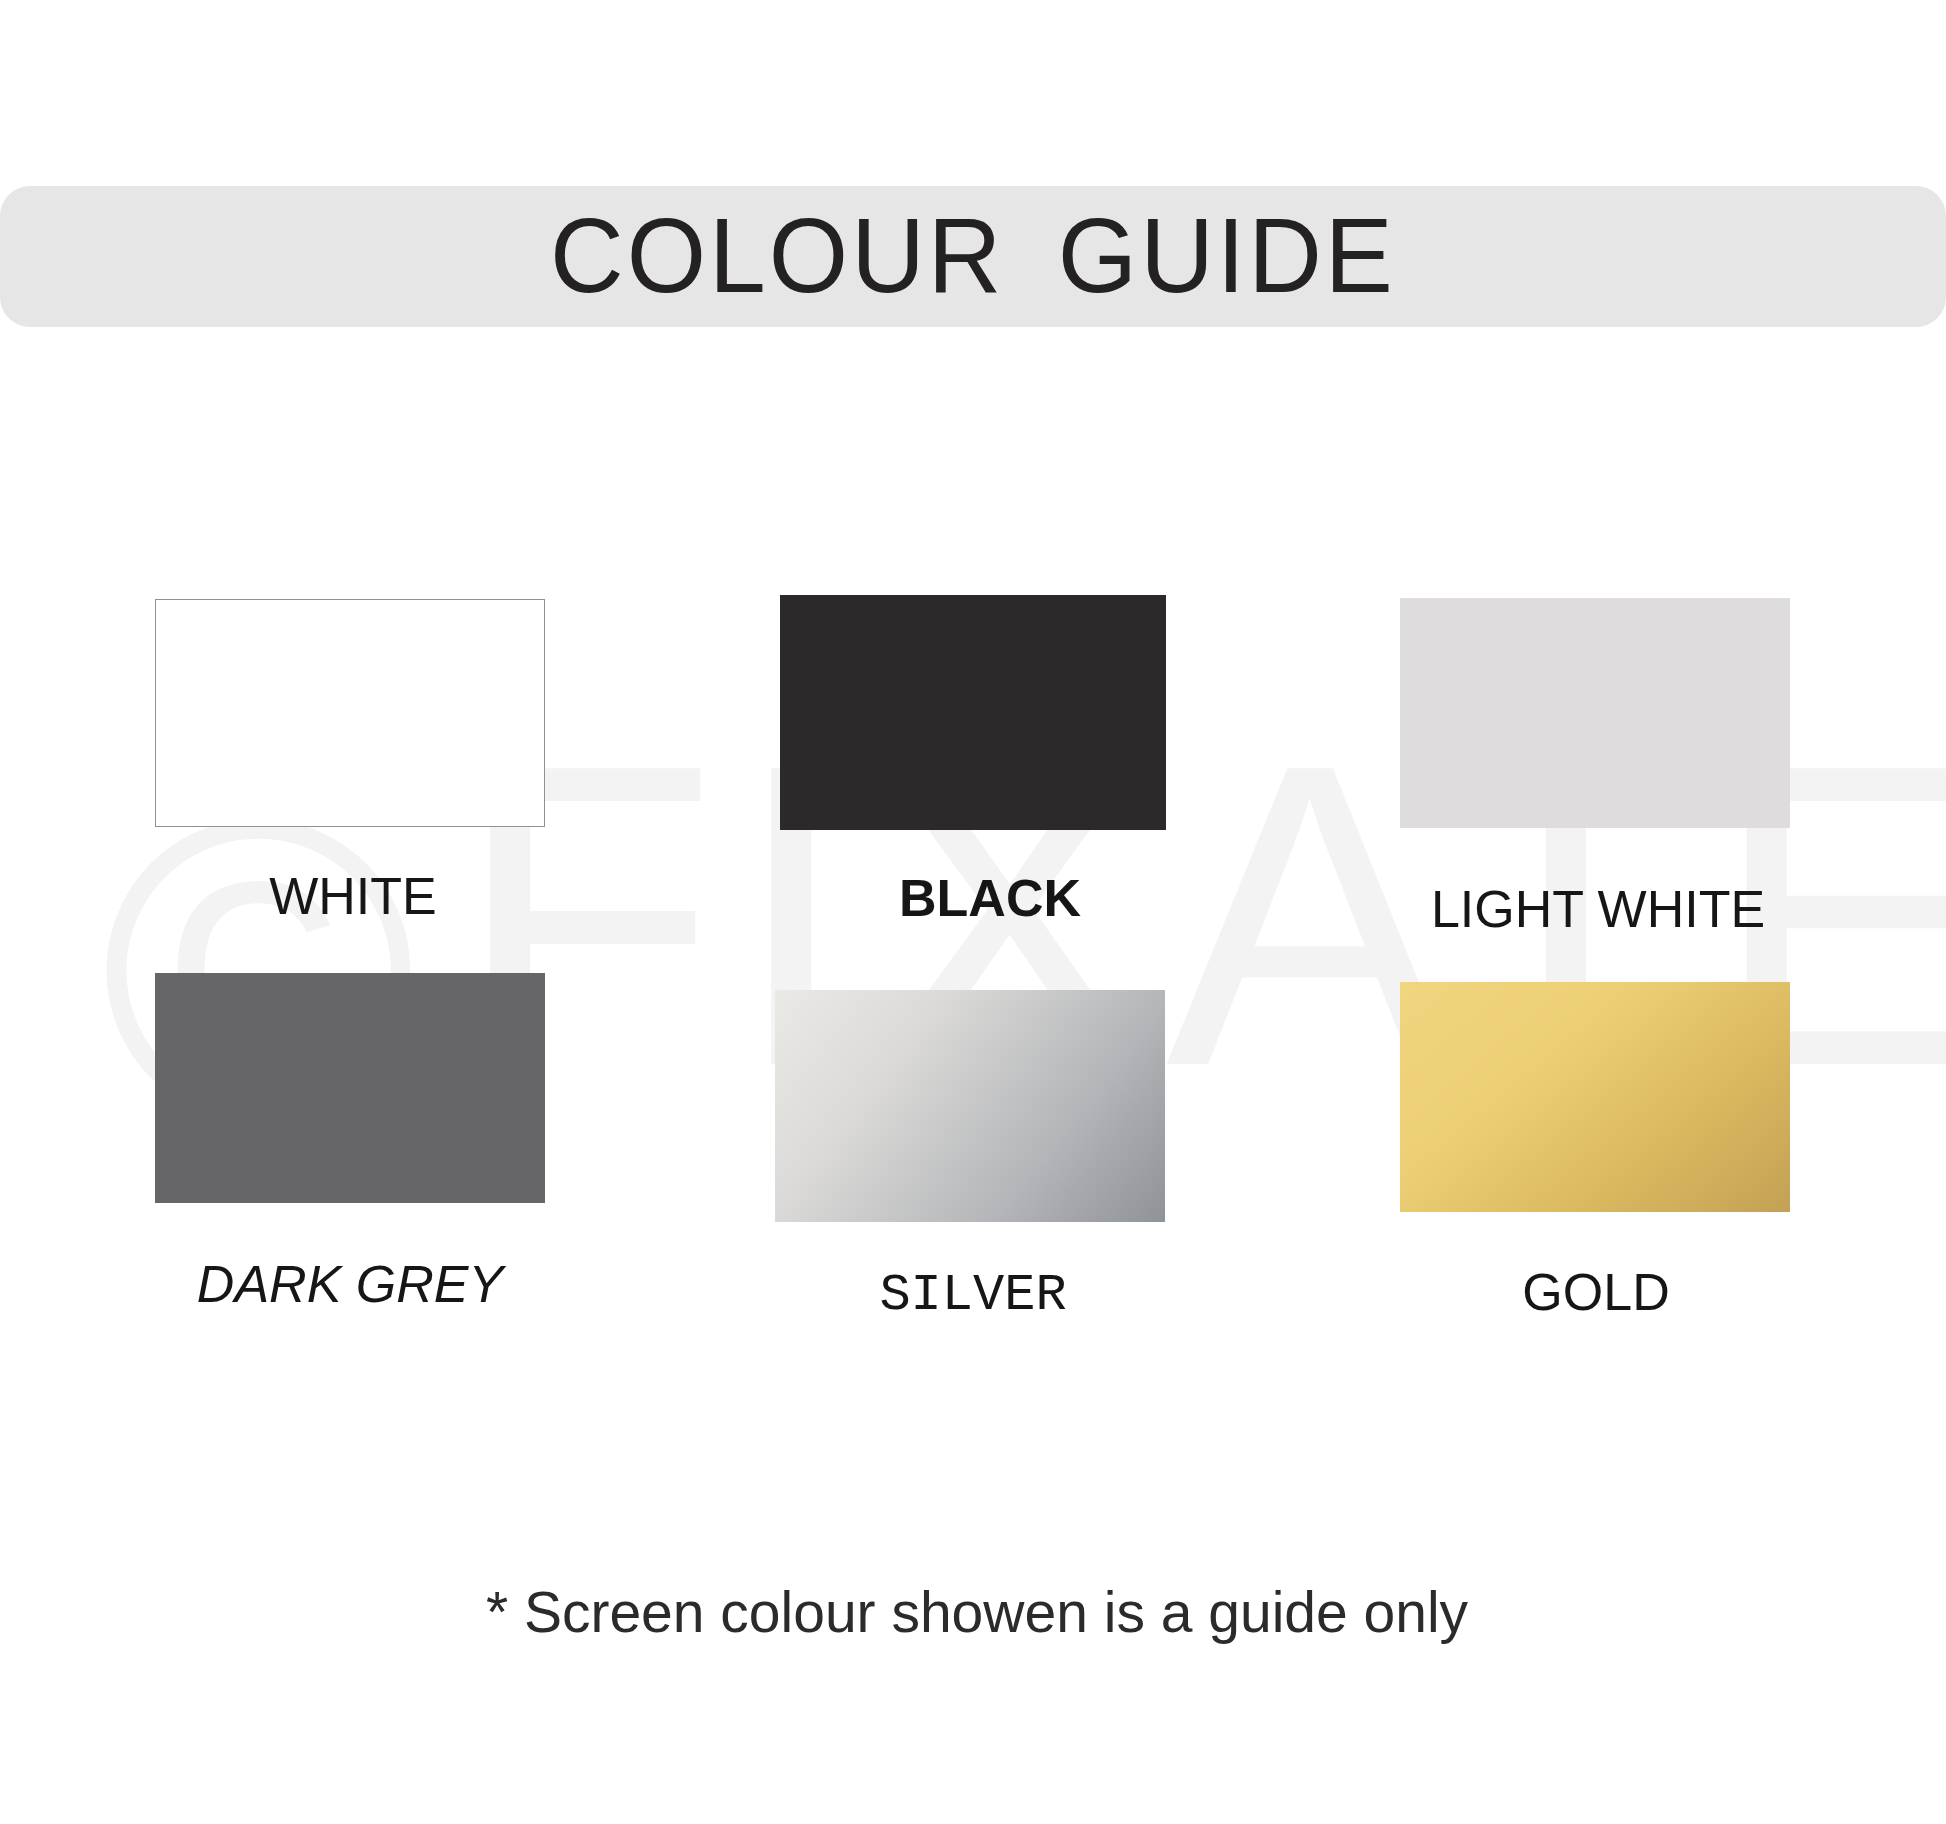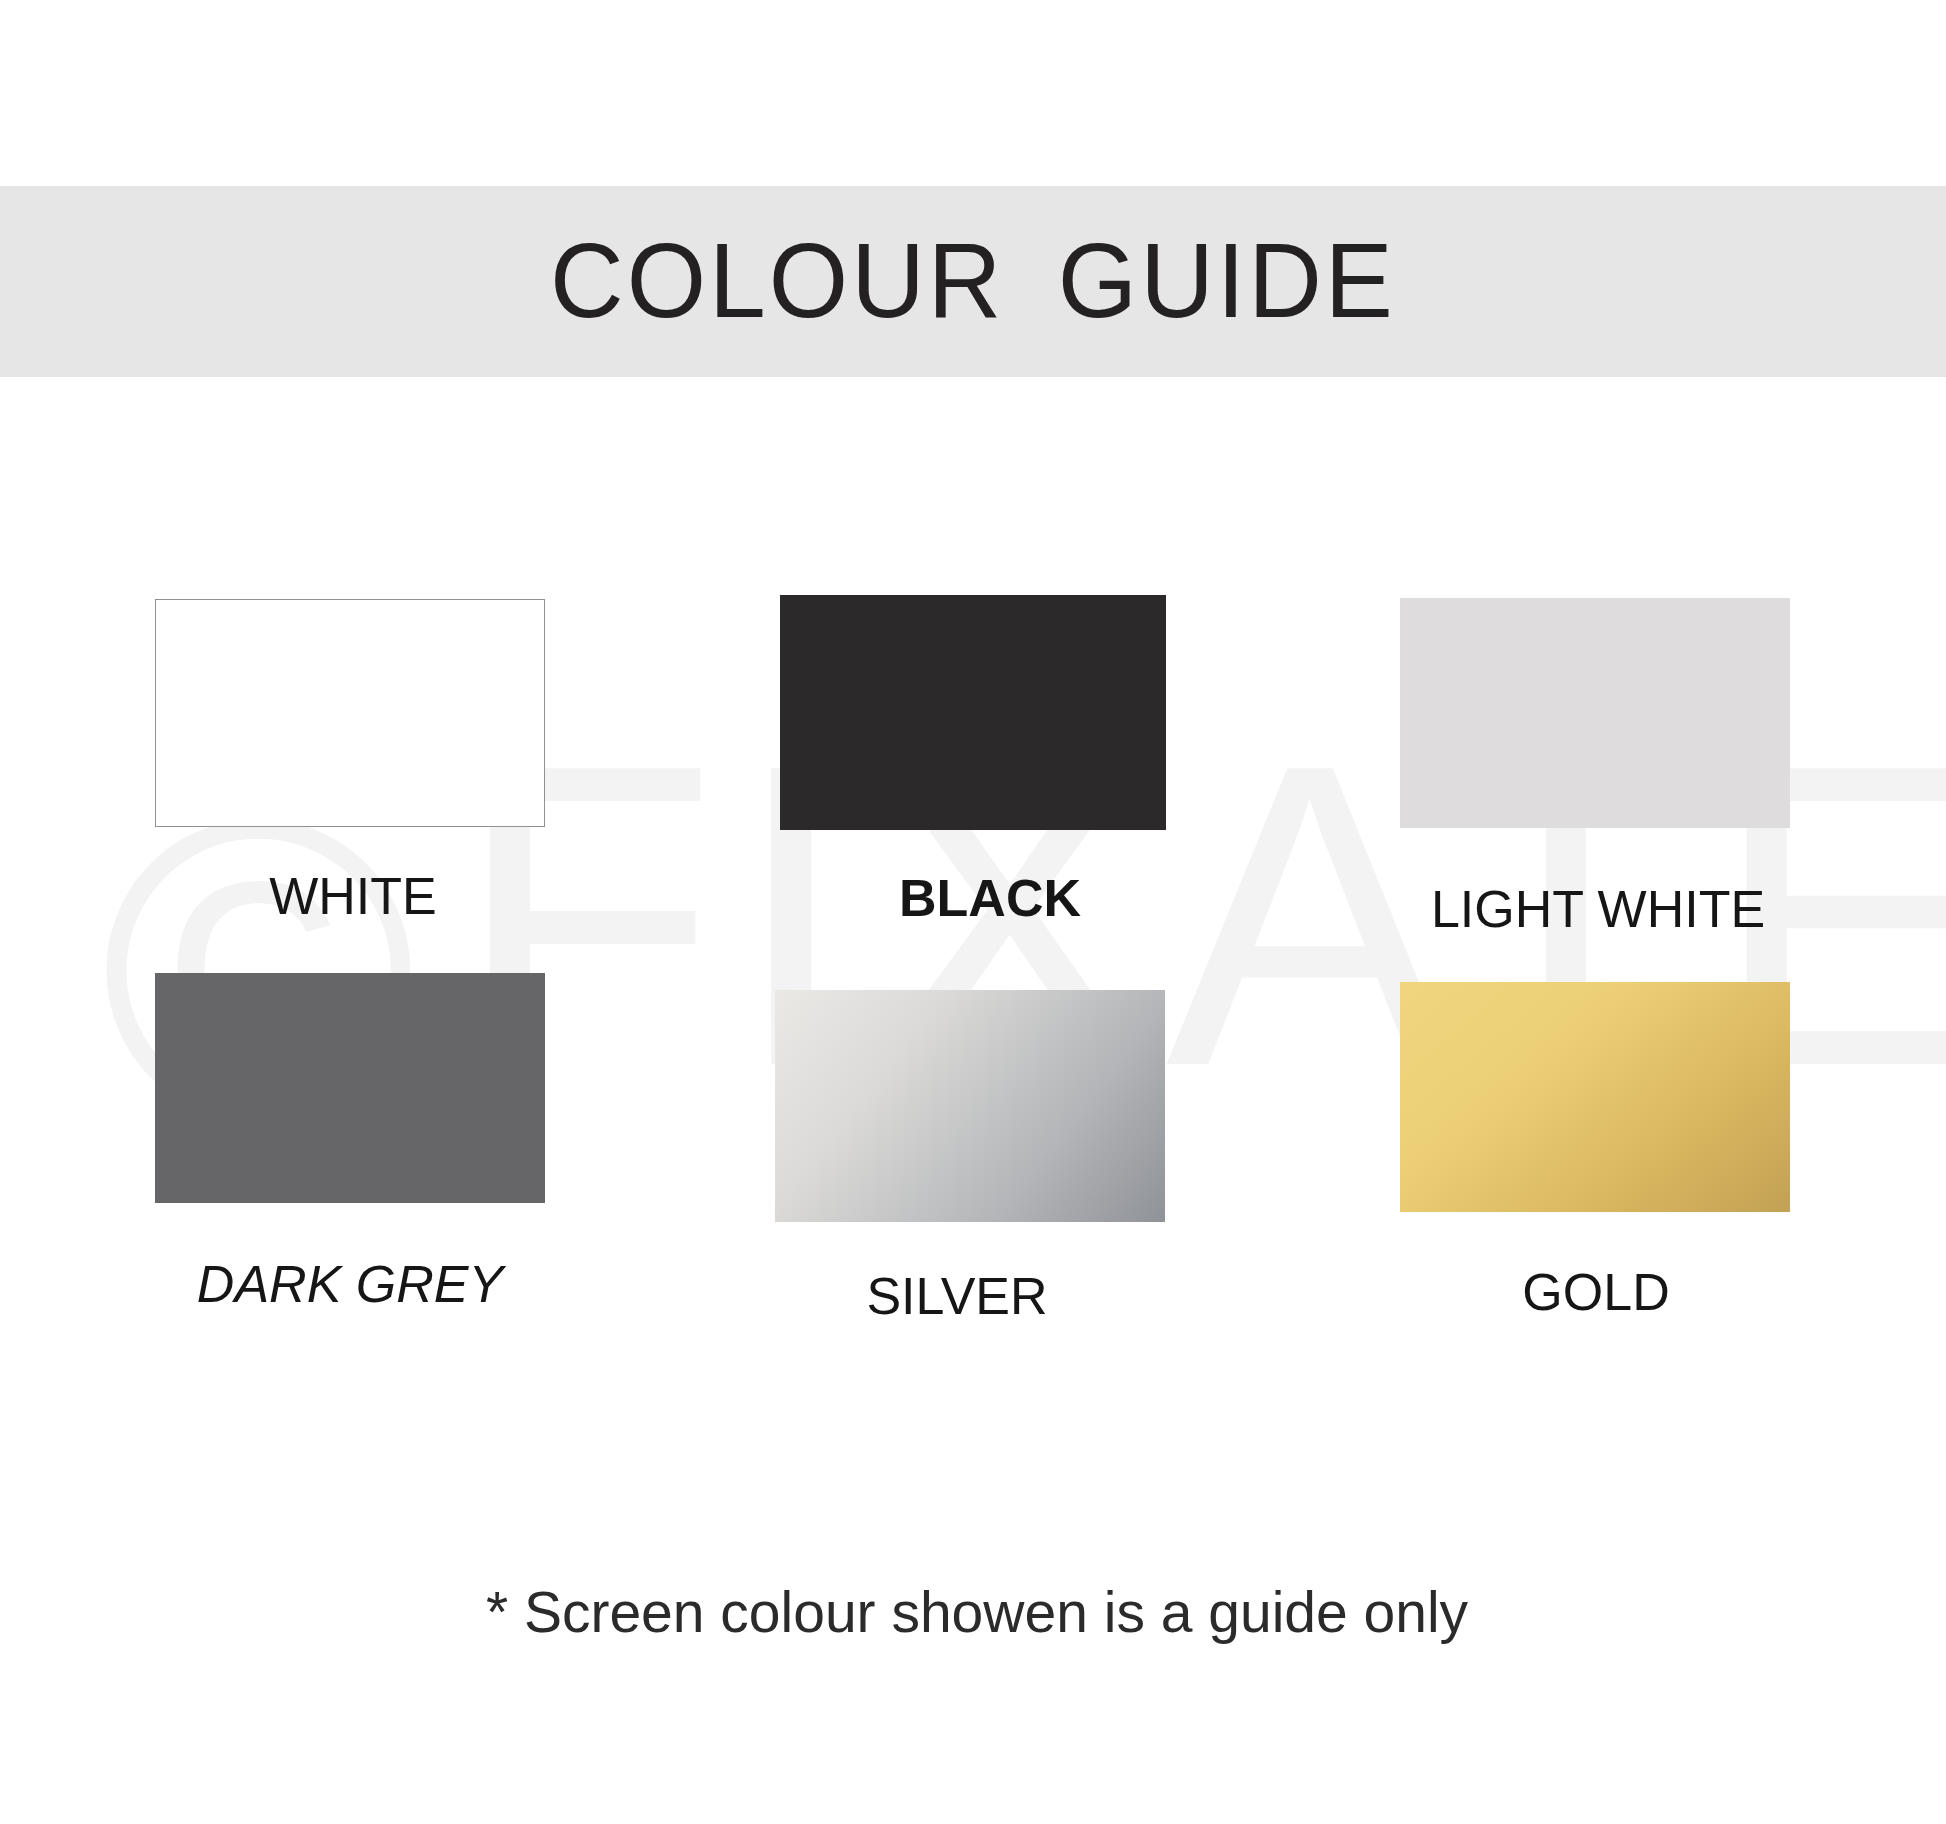--- a/index.html
+++ b/index.html
@@ -24,24 +24,25 @@
     z-index:0;
     user-select:none;
     font-weight:400;
   }
   .wm-symbol { position:relative; top:55px; margin-right:24px; }
 
   
   .band {
     position:absolute;
     left:0; top:186px;
-    width:100%; height:191px;
+    width:100%; height:141px;
     background:#e6e6e6;
     display:flex; align-items:center; justify-content:center;
     z-index:2;
+    border-radius:30px;
   }
   .band h1 {
     font-size:102px;
     font-weight:500;
     letter-spacing:3px;
     word-spacing:22px;
     color:#242122;
     transform:scaleY(1.04);
   }
 
@@ -65,21 +66,21 @@
   .c1 { left:780px;  top:595px; }  .c1 .box { width:386px; height:235px; }
   .c1 .label { left:210px; top:248px;font-weight:bold; }
 
   .c2 { left:1400px; top:598px; }  .c2 .box { width:390px; height:230px; }
   .c2 .label { left:198px; top:256px; }
 
   .c3 { left:155px;  top:973px; }  .c3 .box { width:390px; height:230px; }
   .c3 .label { left:195px; top:256px;font-style:italic; }
 
   .c4 { left:775px;  top:990px; }  .c4 .box { width:390px; height:232px; }
-  .c4 .label { left:182px; top:251px; }
+  .c4 .label { left:198px; top:251px;font-family:Liberation Mono, monospace; }
 
   .c5 { left:1400px; top:982px; }  .c5 .box { width:390px; height:230px; }
   .c5 .label { left:196px; top:255px;text-align:right; }
 
   
   .footer {
     position:absolute;
     left:0; top:1580px;
     width:100%;
     text-align:center;

